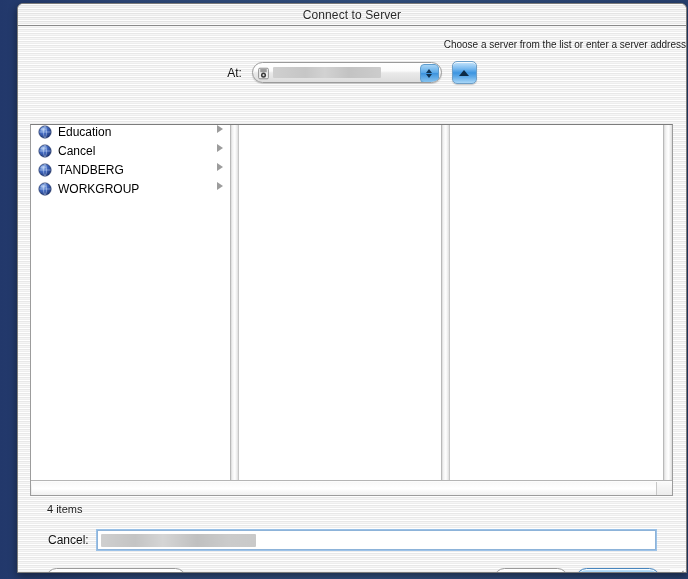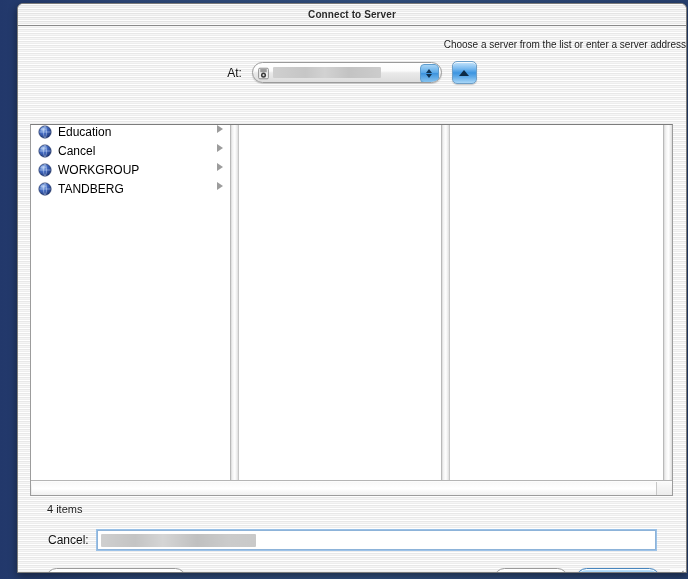--- a/index.html
+++ b/index.html
@@ -59,22 +59,22 @@
         #e4e4e4 1px, #e4e4e4 2px,
         #f4f4f4 2px, #f4f4f4 3px,
         #eaeaea 3px, #eaeaea 4px
       );
     border-bottom: 1px solid #8a8a8a;
     display: flex;
     align-items: center;
     justify-content: center;
   }
   #title-text {
-    font-size: 10px;
-    font-weight: bold;
+    font-size: 12px;
+    font-weight: normal;
     color: #2a2a2a;
     letter-spacing: 0.1px;
     text-shadow: 0 1px 0 rgba(255,255,255,0.85);
   }
 
   
   #content {
     position: relative;
     height: 545px;
     padding: 0;
@@ -429,33 +429,33 @@
           </div>
 
           <div class="list-row">
             <span class="globe-icon">
               <svg viewBox="0 0 16 16" width="14" height="14" aria-hidden="true">
                 <circle cx="8" cy="8" r="7" fill="url(#g1)" stroke="#16295c" stroke-width="0.8"></circle>
                 <path d="M1.3 8h13.4M8 1.2c2.3 2 2.3 11.6 0 13.6M8 1.2c-2.3 2-2.3 11.6 0 13.6" fill="none" stroke="#c9dbf5" stroke-width="0.75" opacity="0.75"></path>
                 <ellipse cx="6" cy="5" rx="3" ry="1.7" fill="#ffffff" opacity="0.3"></ellipse>
               </svg>
             </span>
-            <span class="row-label">WORKGROUP</span>
+            <span class="row-label">TANDBERG</span>
             <span class="disclosure"></span>
           </div>
 
           <div class="list-row">
             <span class="globe-icon">
               <svg viewBox="0 0 16 16" width="14" height="14" aria-hidden="true">
                 <circle cx="8" cy="8" r="7" fill="url(#g1)" stroke="#16295c" stroke-width="0.8"></circle>
                 <path d="M1.3 8h13.4M8 1.2c2.3 2 2.3 11.6 0 13.6M8 1.2c-2.3 2-2.3 11.6 0 13.6" fill="none" stroke="#c9dbf5" stroke-width="0.75" opacity="0.75"></path>
                 <ellipse cx="6" cy="5" rx="3" ry="1.7" fill="#ffffff" opacity="0.3"></ellipse>
               </svg>
             </span>
-            <span class="row-label">TANDBERG</span>
+            <span class="row-label">WORKGROUP</span>
             <span class="disclosure"></span>
           </div>
 
         </div>
 
         <div class="col-divider"></div>
 
         <div class="column" id="col-2"></div>
 
         <div class="col-divider"></div>

